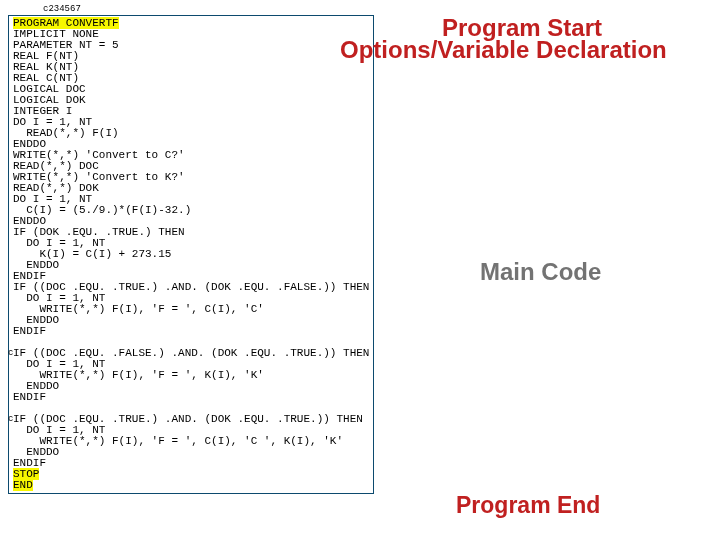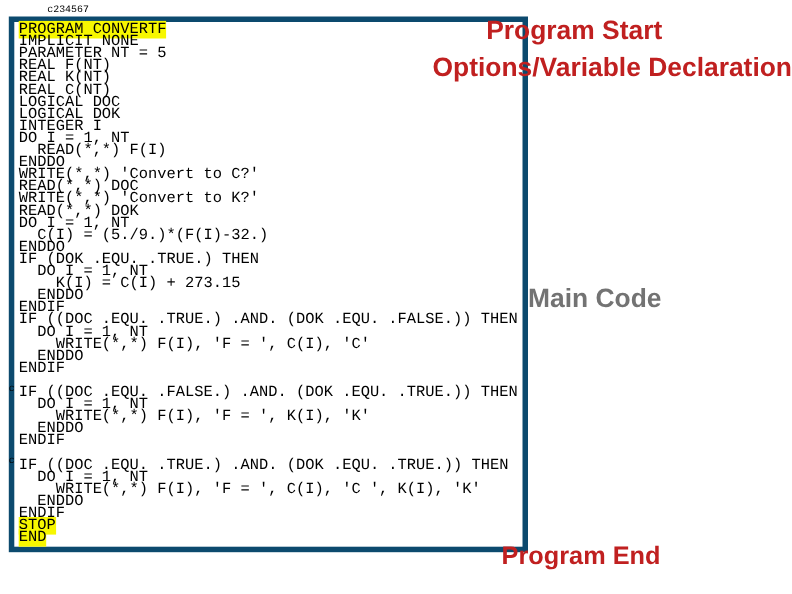--- a/index.html
+++ b/index.html
@@ -21,27 +21,27 @@
     line-height: 11px;
     color: #000;
   }
   .ruler {
     font-family: "Courier New", monospace;
     font-size: 9px;
     color: #000;
     margin-left: 35px;
   }
   .code-box {
-    border: 5px solid #0c4a6e;
+    border: 1px solid #0c4a6e;
     background: #fff;
     padding: 2px 4px;
     white-space: pre;
     display: inline-block;
     font-family: "Courier New", monospace;
-    font-size: 14px;
+    font-size: 11px;
     line-height: 11px;
   }
   .hl-yellow {
     background: #f7f700;
   }
   .margin-c {
     position: absolute;
     left: 8px;
     font-family: "Courier New", monospace;
     font-size: 9px;
@@ -55,24 +55,24 @@
   .label.blue { color: #737373; }
   .lbl-title {
     left: 442px;
     top: 14px;
     width: 280px;
     font-size: 24px;
     text-align: left;
   }
   .lbl-options {
     left: 340px;
-    top: 48px;
+    top: 36px;
     width: 380px;
     font-size: 24px;
-    text-align: right;
+    text-align: left;
   }
   .lbl-main {
     left: 480px;
     top: 258px;
     font-size: 24px;
   }
   .lbl-end {
     left: 456px;
     top: 492px;
     font-size: 23px;

